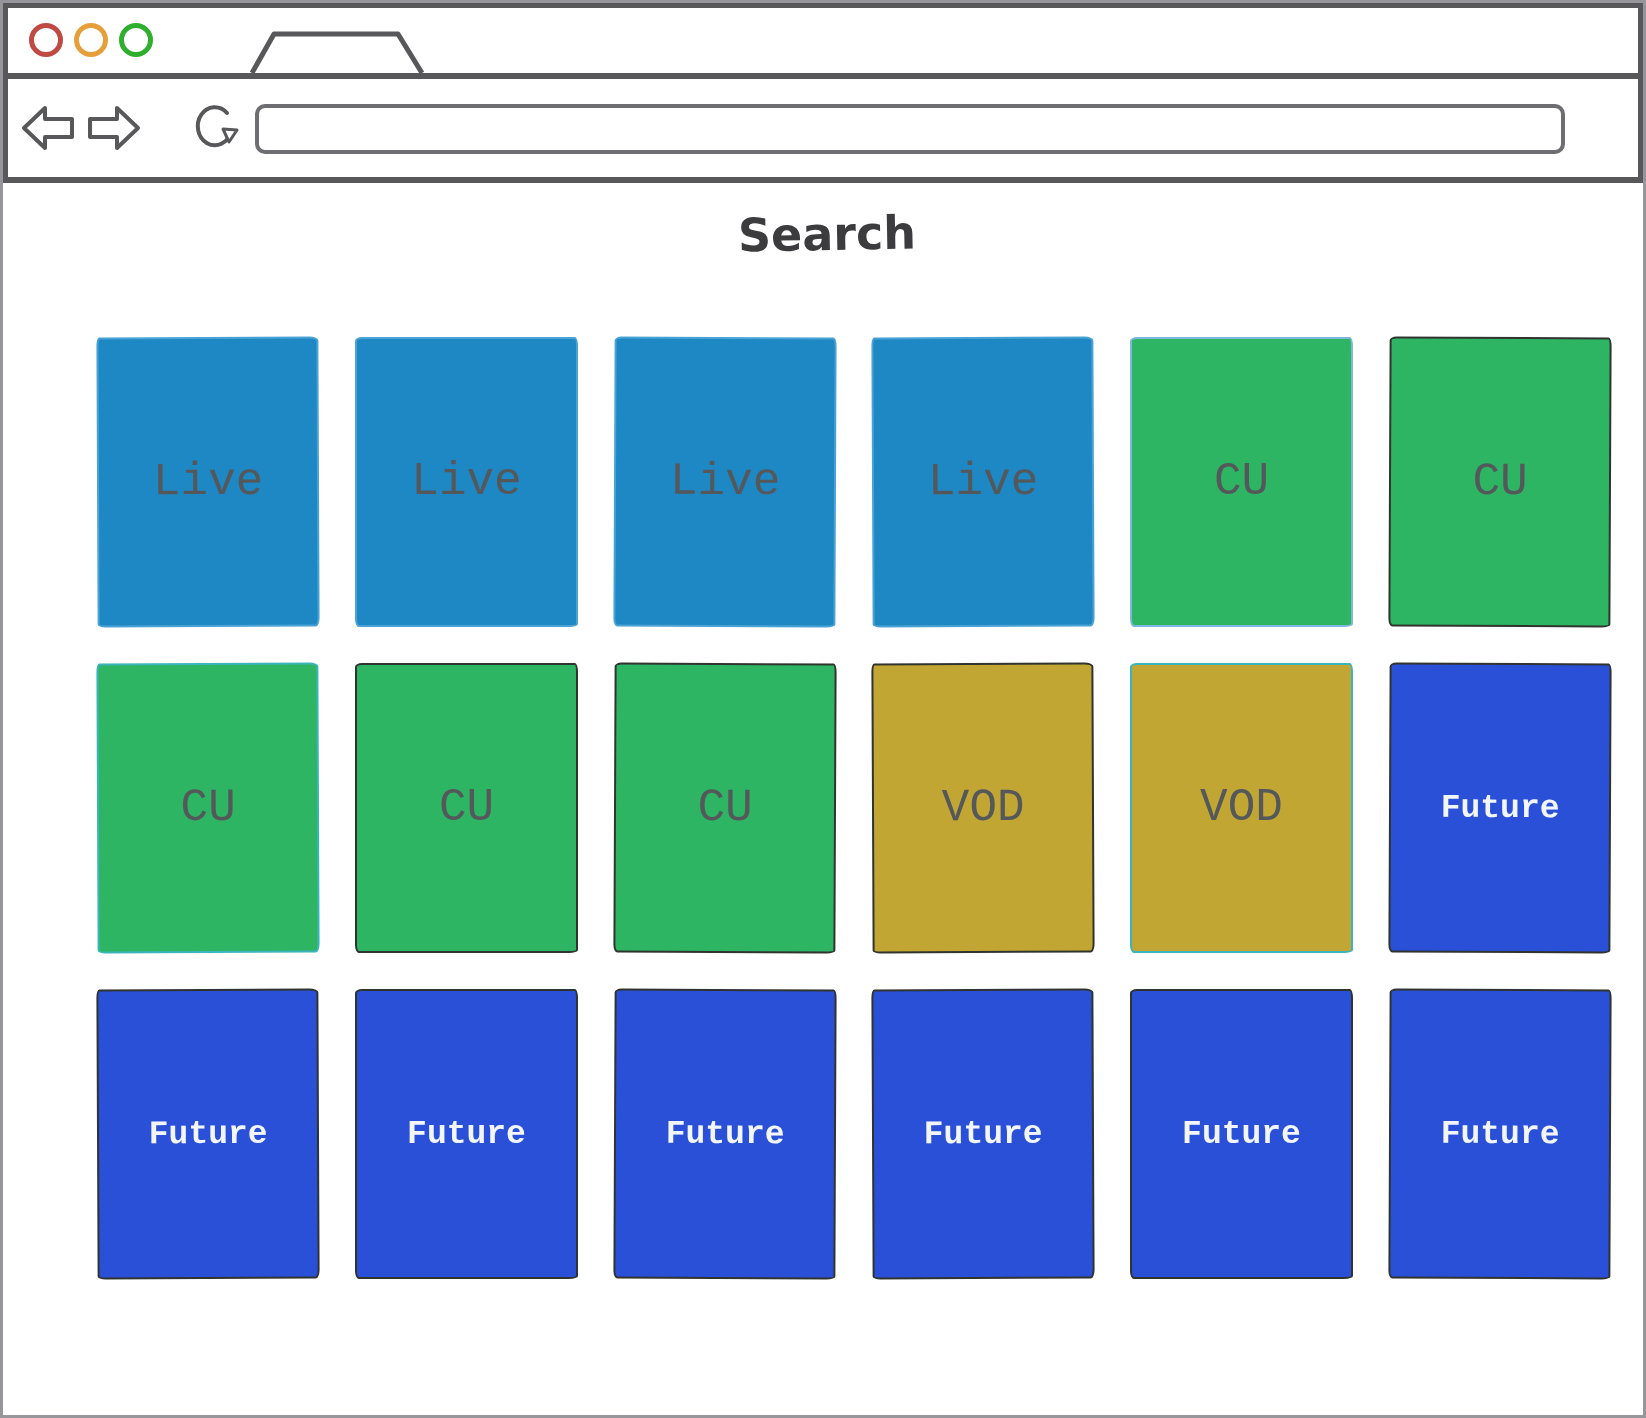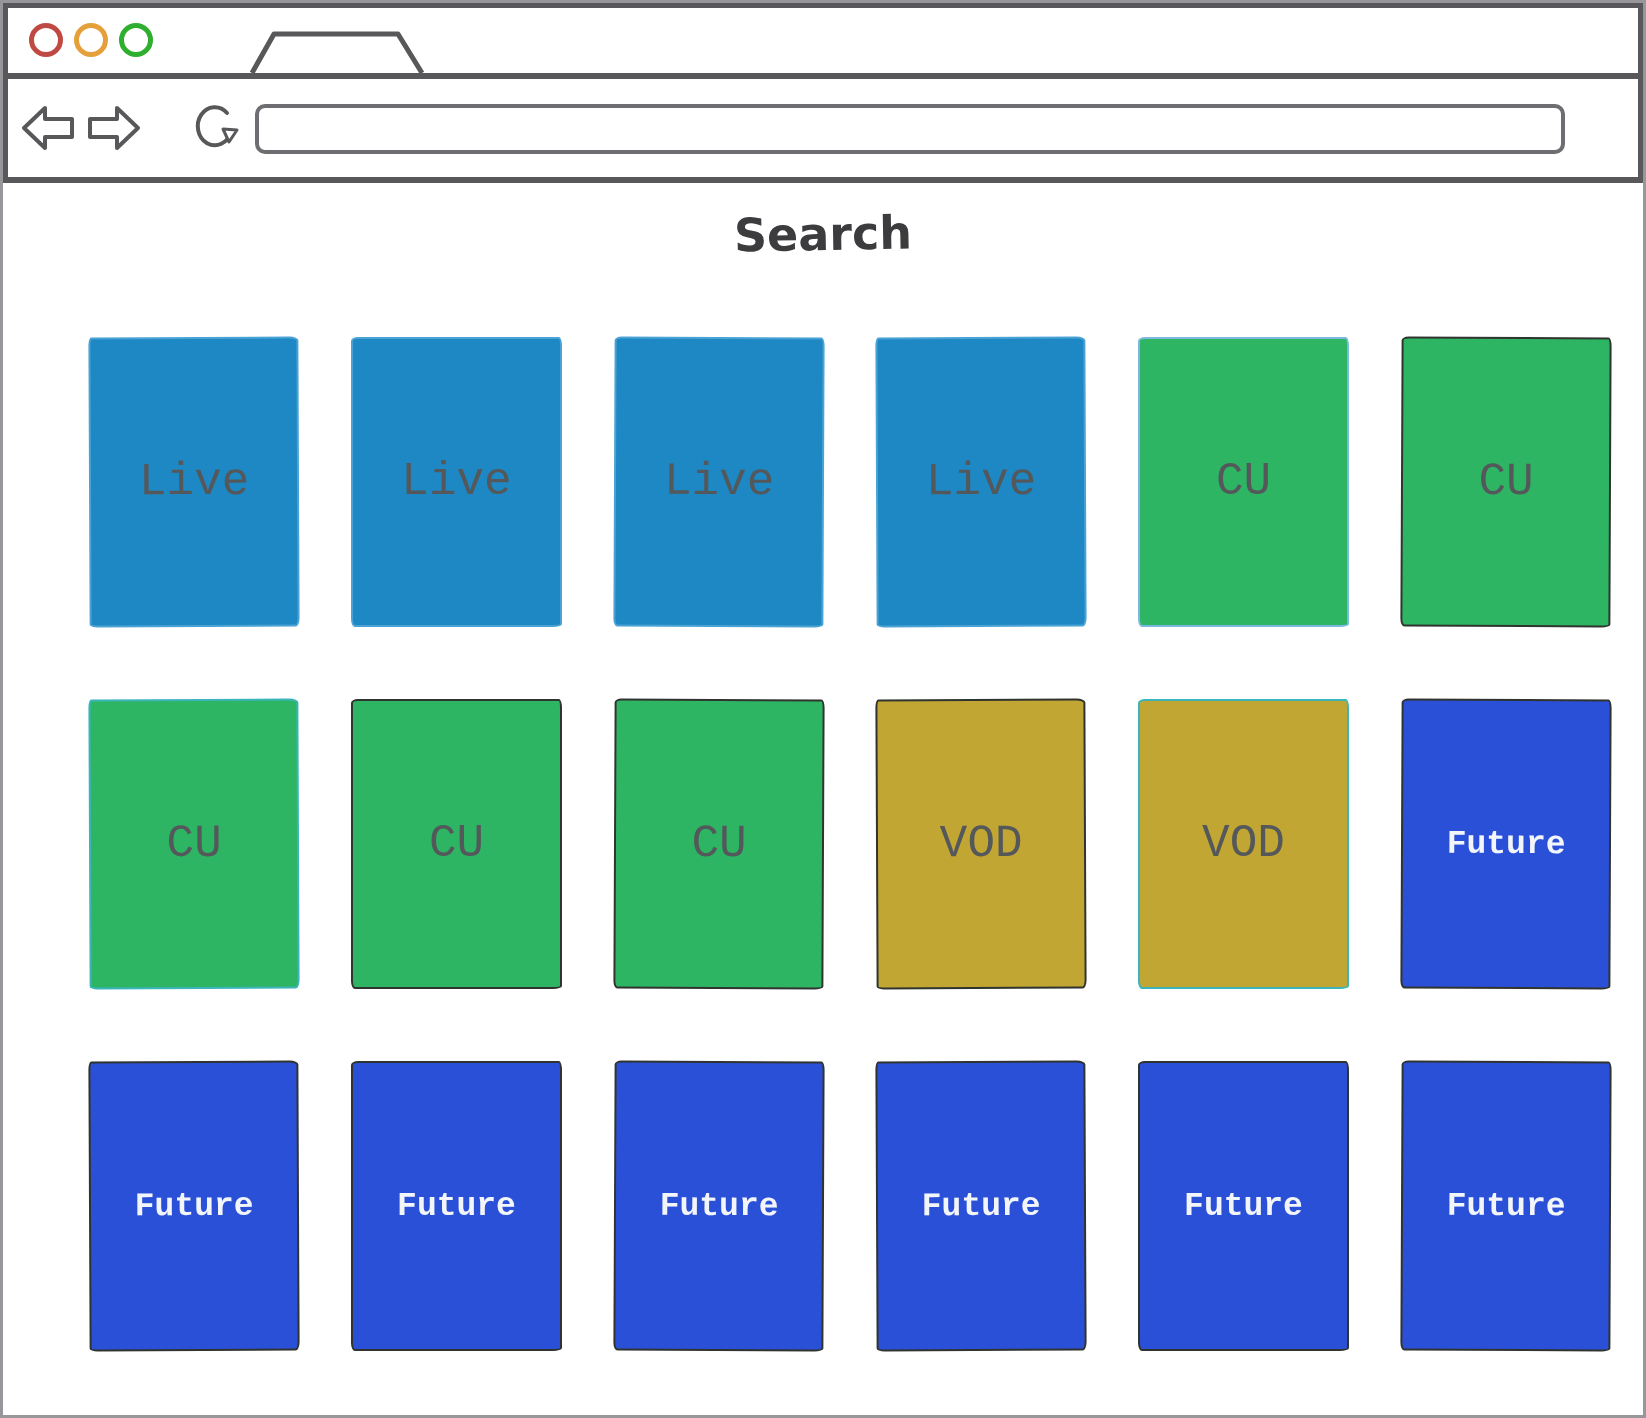--- a/index.html
+++ b/index.html
@@ -42,34 +42,35 @@
   .navbtn { margin-right: 12px; flex: 0 0 auto; cursor: pointer; background: none; border: none; padding: 0; }
   .reload { margin-left: 38px; margin-right: 14px; }
   .urlbar {
     flex: 1 1 auto; height: 50px;
     border: 4px solid #6e6e72; border-radius: 10px;
     background: #ffffff;
     font-family: "Liberation Mono", monospace; font-size: 22px; color: #444;
     padding: 0 14px; outline: none;
   }
   
-  .content { padding-top: 24px; }
+  .content { padding-top: 24px; margin-left: 8px; }
   .page-title {
     text-align: center;
     font-family: "DejaVu Sans", sans-serif;
     font-weight: 700; font-size: 46px; letter-spacing: 0px;
     color: #3c3c3e;
     transform: rotate(-1deg);
   }
   .grid {
     margin: 76px 32px 0 86px;
     display: grid;
     grid-template-columns: repeat(6, 1fr);
     column-gap: 52px;
     row-gap: 72px;
+    gap: 36px;
   }
   .card {
     height: 290px;
     display: flex; align-items: center; justify-content: center;
     font-family: "Liberation Mono", monospace;
     font-size: 46px; color: var(--text-dark);
     border-radius: 7px 3px 9px 4px / 4px 9px 3px 8px;
     border: 2px solid transparent;
     cursor: pointer;
   }

